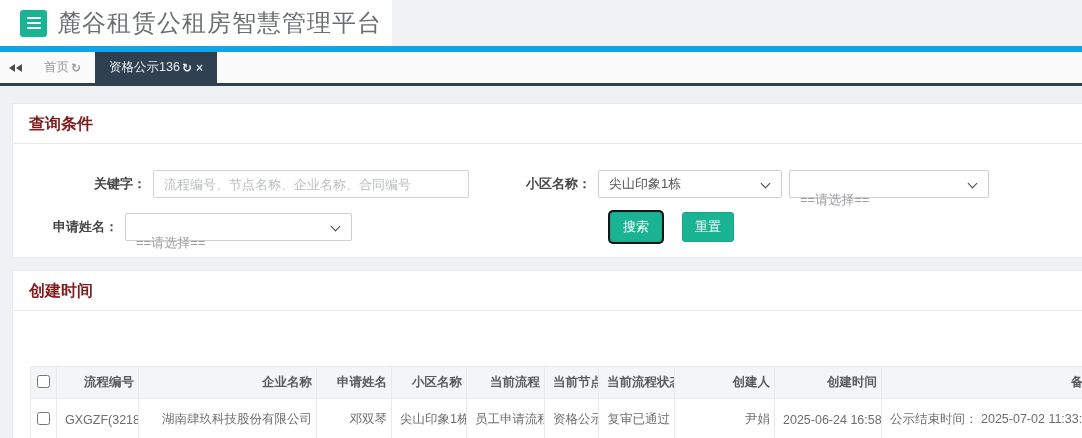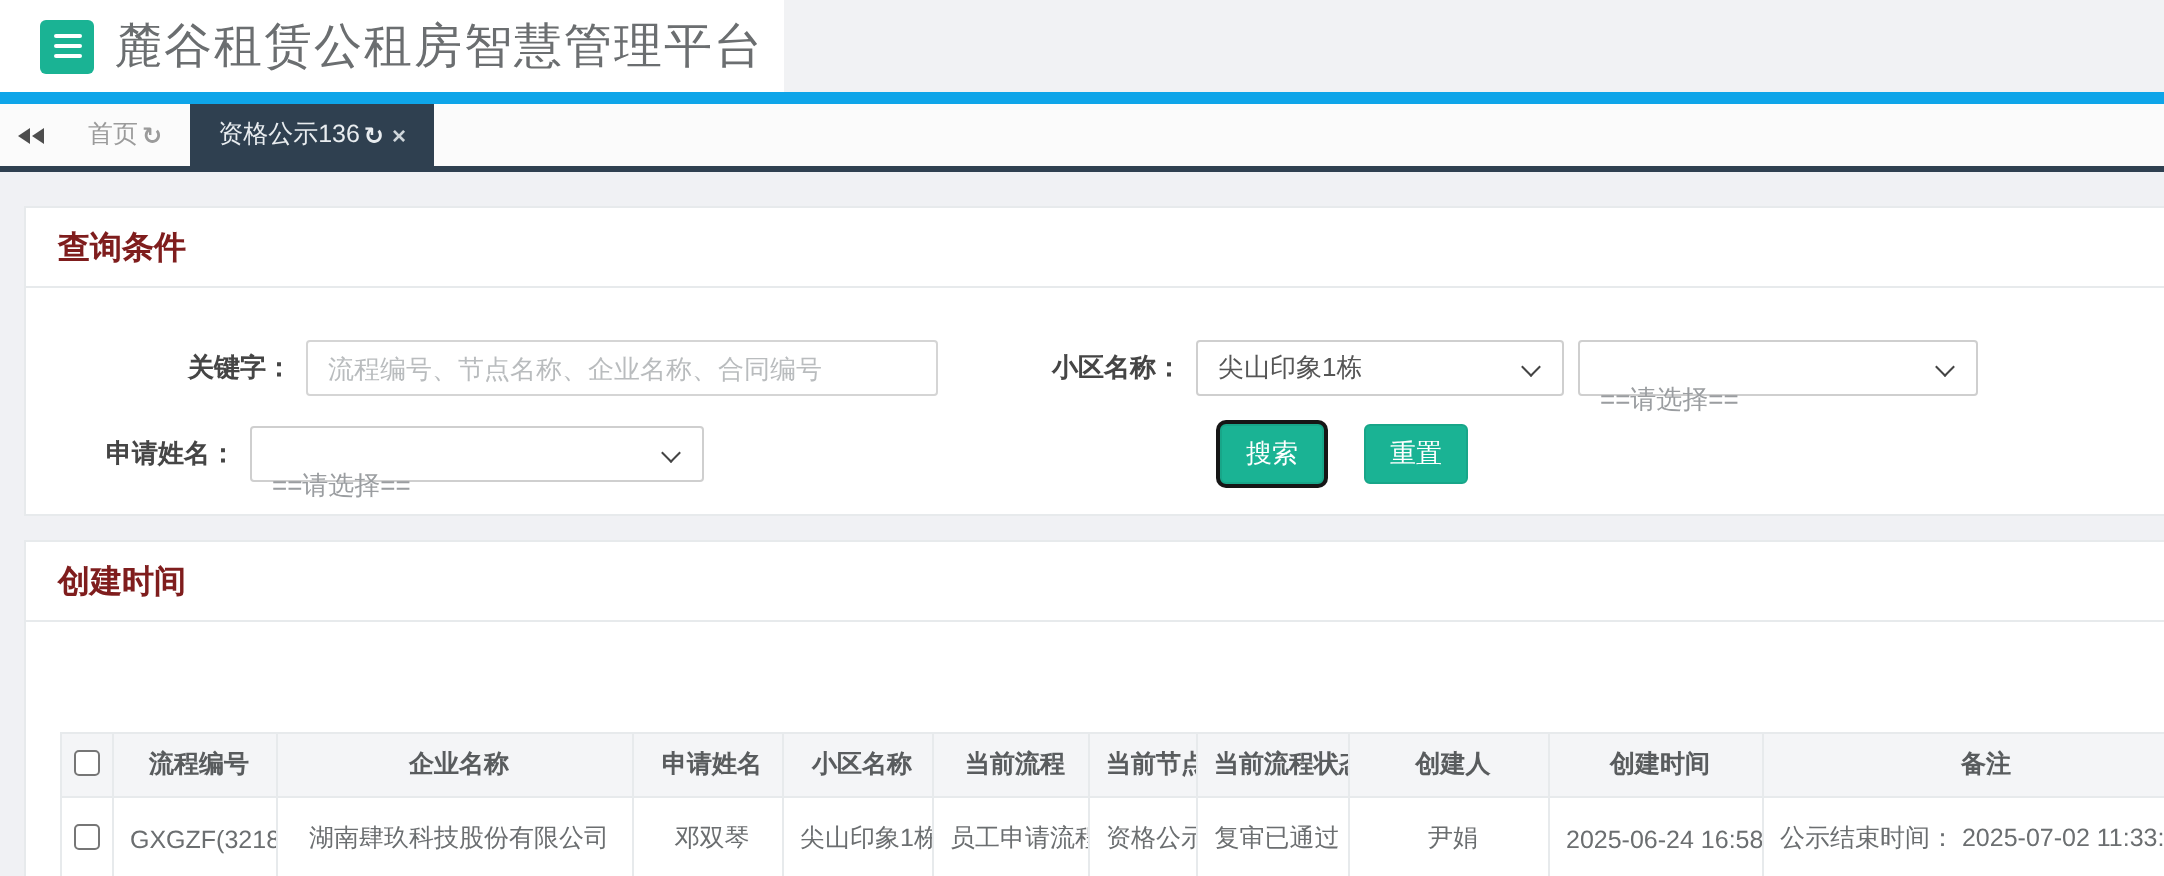--- a/index.html
+++ b/index.html
@@ -51,21 +51,21 @@
 
   .btn { display:inline-block; background:#1ab394; color:#fff; border:1px solid #18a689; border-radius:3px;
          font-size:13px; padding:5px 12px; cursor:pointer; font-family:inherit; }
   .btn-search { margin-left:258px; box-shadow:0 0 0 2px #161616; }
   .btn-reset { margin-left:20px; }
 
   .todo-panel { margin-top:12px; height:200px; }
 
   
   .grid { border-collapse:collapse; table-layout:fixed; width:1070px; margin:55px 0 0 17px; font-size:12.5px; }
-  .grid th, .grid td { border:1px solid #e7eaec; overflow:hidden; white-space:nowrap; text-align:center; }
+  .grid th, .grid td { border:1px solid #e7eaec; overflow:hidden; white-space:nowrap; text-align:right; }
   .grid th { background:#f4f5f7; height:32px; padding:0 4px 0 8px; font-weight:bold; color:#595c5e; }
   .grid td { background:#ffffff; height:42px; padding:0 4px 0 8px; color:#6b6e70; }
   .grid .cb-cell { text-align:center; padding:0; }
   .grid input[type=checkbox] { width:13px; height:13px; cursor:pointer; }
 </style>
 </head>
 <body>
 
 <div class="app-header">
   <div class="white-zone"></div>

